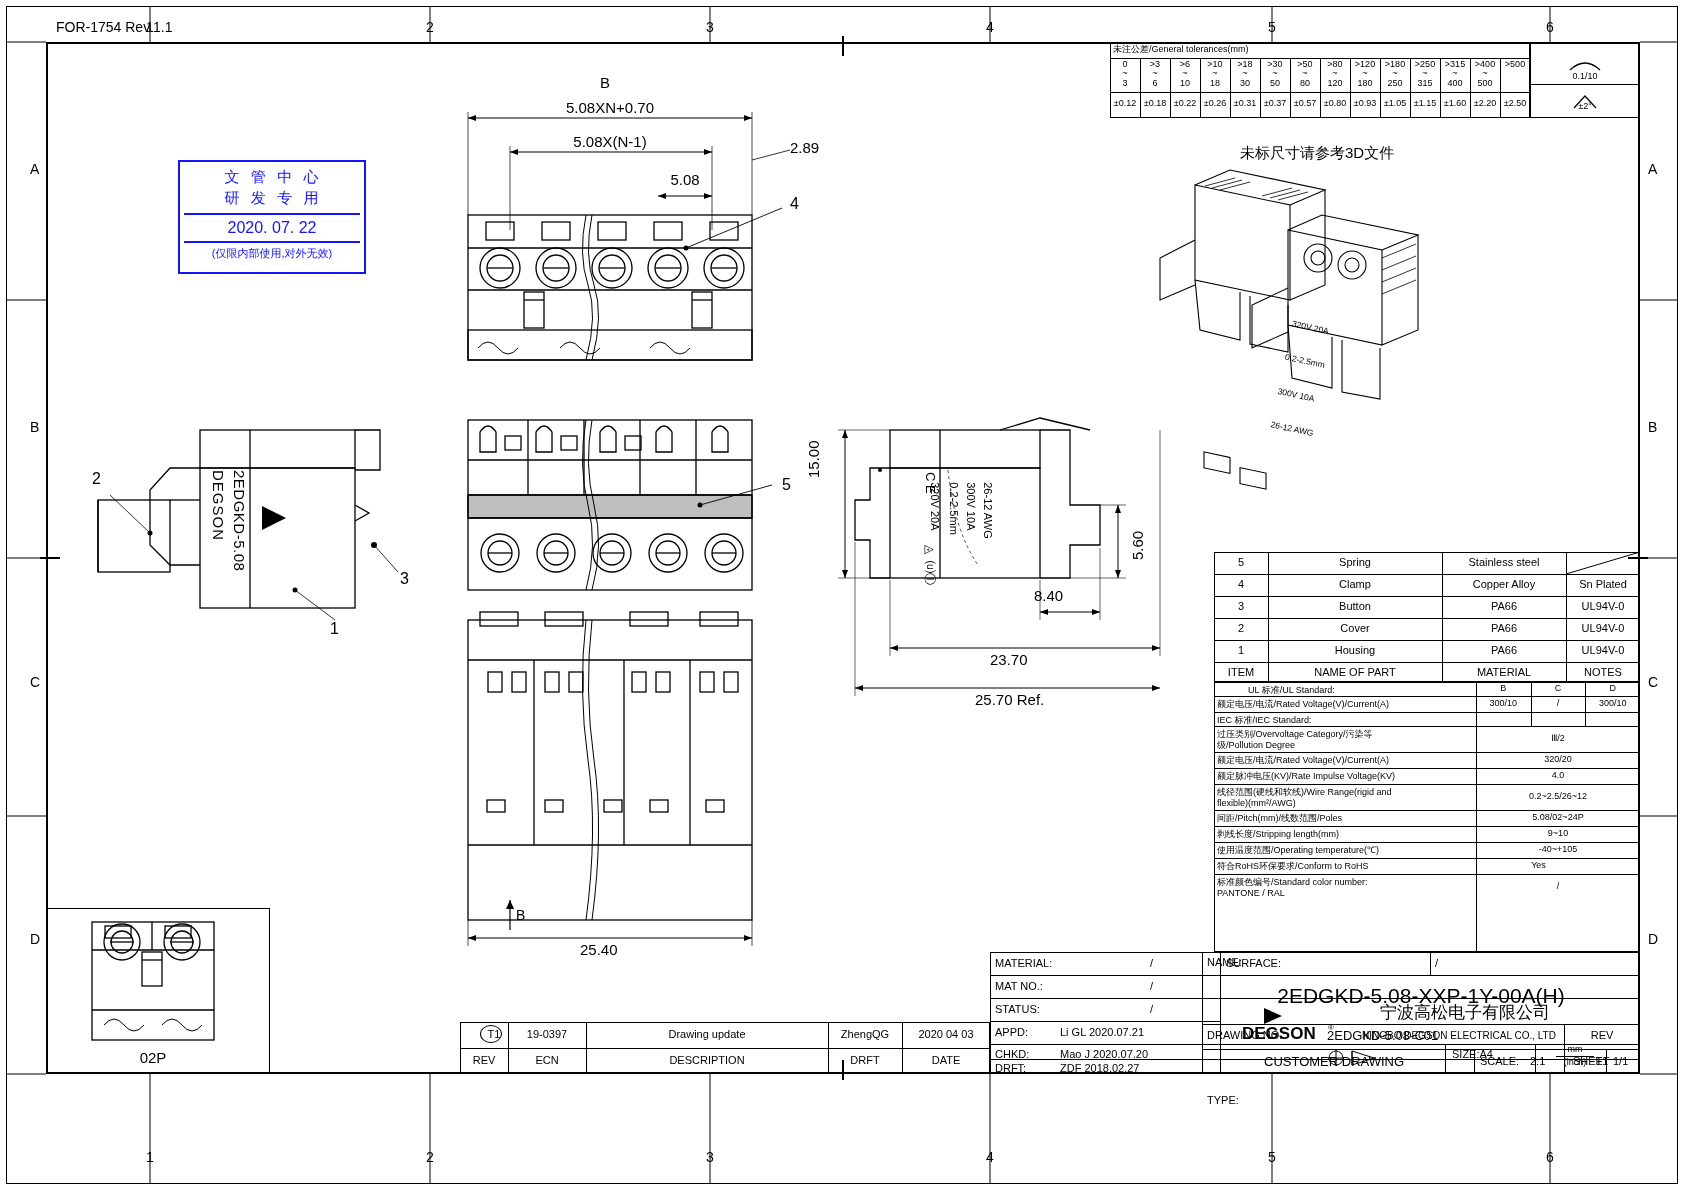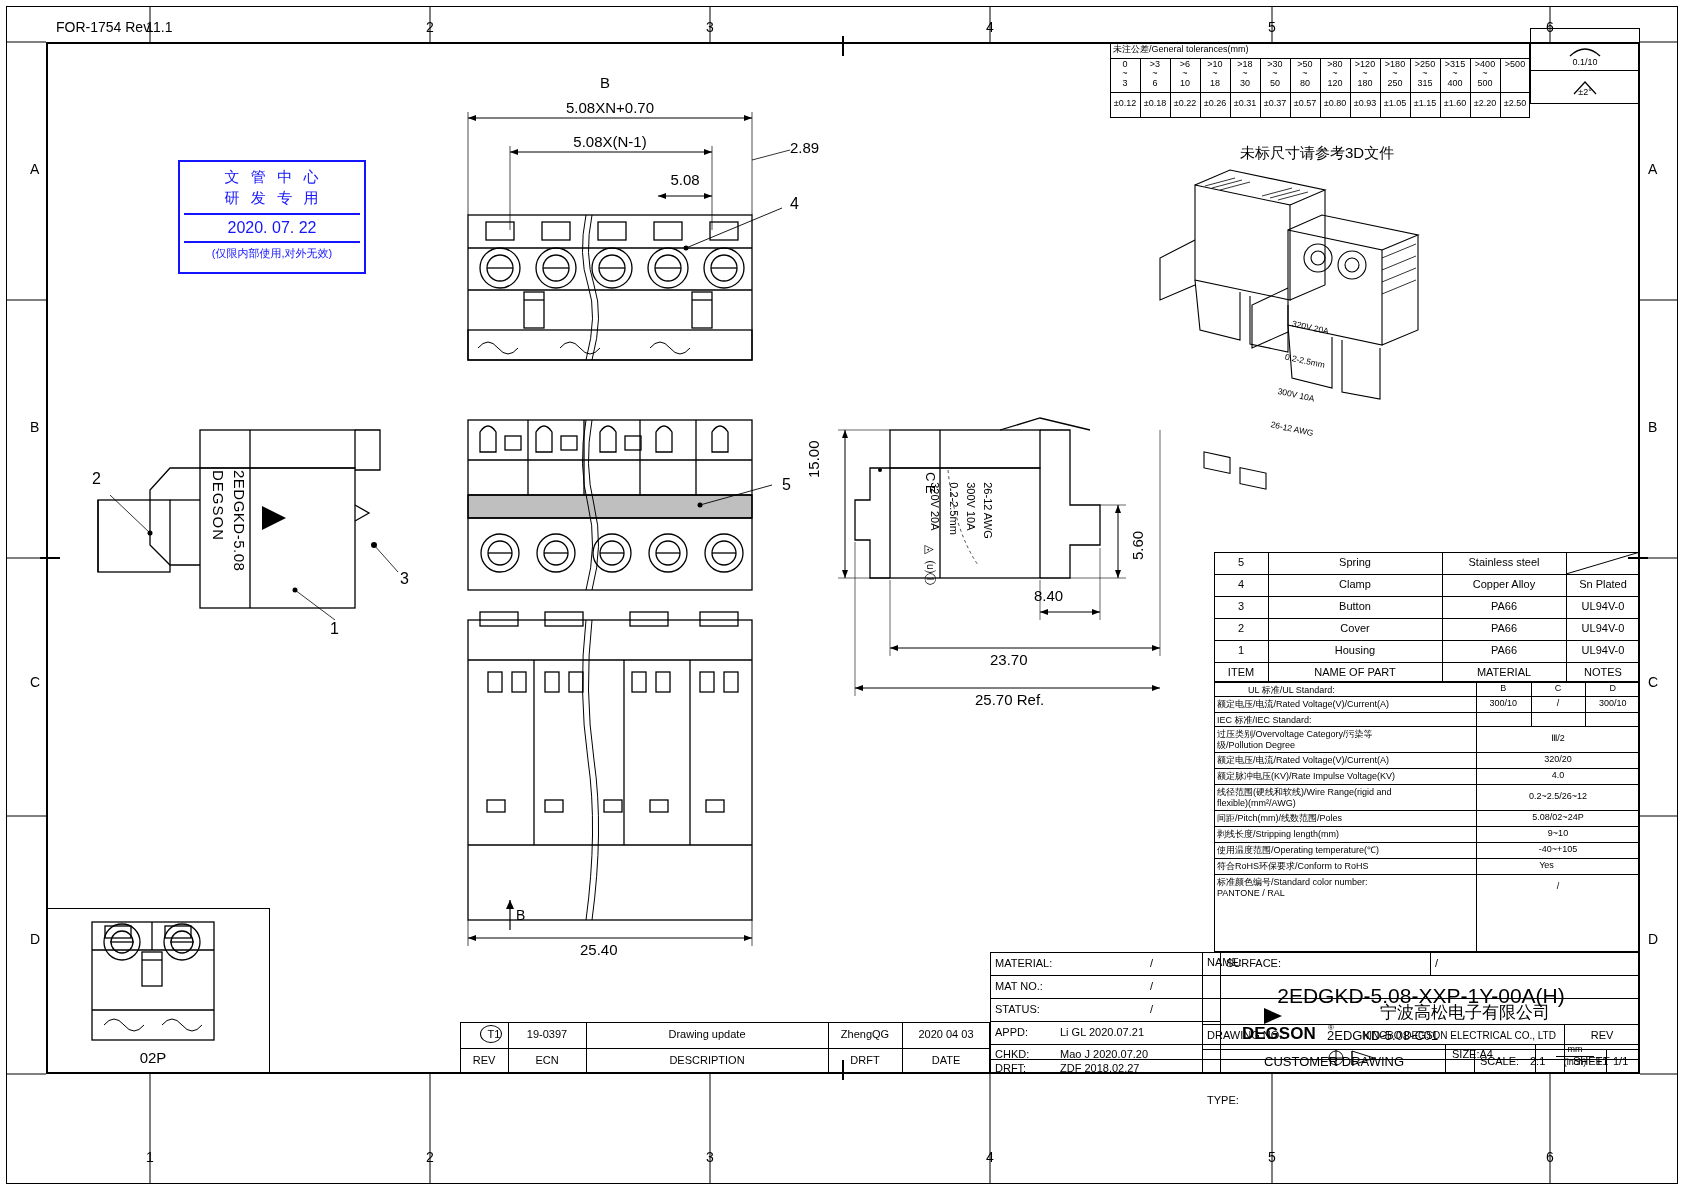--- a/index.html
+++ b/index.html
@@ -154,21 +154,21 @@
         <div class="txt tiny ctr" style="left: 360px; top: 18px; width: 30px;">&gt;400</div>
         <div class="txt tiny ctr" style="left: 360px; top: 27px; width: 30px;">~</div>
         <div class="txt tiny ctr" style="left: 360px; top: 37px; width: 30px;">500</div>
         <div class="txt tiny ctr" style="left: 360px; top: 57px; width: 30px;">±2.20</div>
         <div class="ln vt" style="left: 390px; top: 16px; height: 60px;"></div>
         <div class="txt tiny ctr" style="left: 390px; top: 18px; width: 30px;">&gt;500</div>
         <div class="txt tiny ctr" style="left: 390px; top: 57px; width: 30px;">±2.50</div>
       </div>
   </div>
 
-  <div style="position:absolute;left:1530px;top:28px;width:110px;height:100px;">
+  <div style="position:absolute;left:1530px;top:42px;width:110px;height:100px;">
     <div class="bx" style="left:0;top:0;width:110px;height:76px;"></div>
     <div class="ln hz" style="left:0;top:42px;width:110px;"></div>
     <svg width="110" height="76">
       <path d="M 40 28 Q 55 14 70 28" fill="none" stroke="#000" stroke-width="1.4"></path>
       <path d="M 44 66 L 55 54 L 66 66" fill="none" stroke="#000" stroke-width="1.2"></path>
     </svg>
     <div class="txt tiny ctr" style="left:0;top:30px;width:110px;">0.1/10</div>
     <div class="txt tiny ctr" style="left:0;top:60px;width:110px;">±2°</div>
   </div>
 
@@ -593,21 +593,21 @@
         <div class="txt tiny" style="left: 3px; top: 131px; width: 256px; line-height: 1.25;">间距/Pitch(mm)/线数范围/Poles</div>
         <div class="txt tiny ctr" style="left: 262px; top: 131px; width: 164px;">5.08/02~24P</div>
         <div class="ln hz" style="left: 0px; top: 144px; width: 426px;"></div>
         <div class="txt tiny" style="left: 3px; top: 147px; width: 256px; line-height: 1.25;">剥线长度/Stripping length(mm)</div>
         <div class="txt tiny ctr" style="left: 262px; top: 147px; width: 164px;">9~10</div>
         <div class="ln hz" style="left: 0px; top: 160px; width: 426px;"></div>
         <div class="txt tiny" style="left: 3px; top: 163px; width: 256px; line-height: 1.25;">使用温度范围/Operating temperature(℃)</div>
         <div class="txt tiny ctr" style="left: 262px; top: 163px; width: 164px;">-40~+105</div>
         <div class="ln hz" style="left: 0px; top: 176px; width: 426px;"></div>
         <div class="txt tiny" style="left: 3px; top: 179px; width: 256px; line-height: 1.25;">符合RoHS环保要求/Conform to RoHS</div>
-        <div class="txt tiny ctr" style="left: 262px; top: 179px; width: 141px;">Yes</div>
+        <div class="txt tiny ctr" style="left: 254px; top: 179px; width: 141px;">Yes</div>
         <div class="ln hz" style="left: 0px; top: 192px; width: 426px;"></div>
         <div class="txt tiny" style="left: 3px; top: 195px; width: 256px; line-height: 1.25;">标准颜色编号/Standard color number:
 PANTONE / RAL</div>
         <div class="txt tiny ctr" style="left: 262px; top: 200px; width: 164px;">/</div>
         <div class="ln vt" style="left: 262px; top: 0px; height: 270px;"></div>
       </div>
   </div>
 
   <div style="position:absolute;left:990px;top:952px;width:650px;height:122px;">
     <div class="bx" style="left:0;top:0;width:650px;height:122px;"></div>

